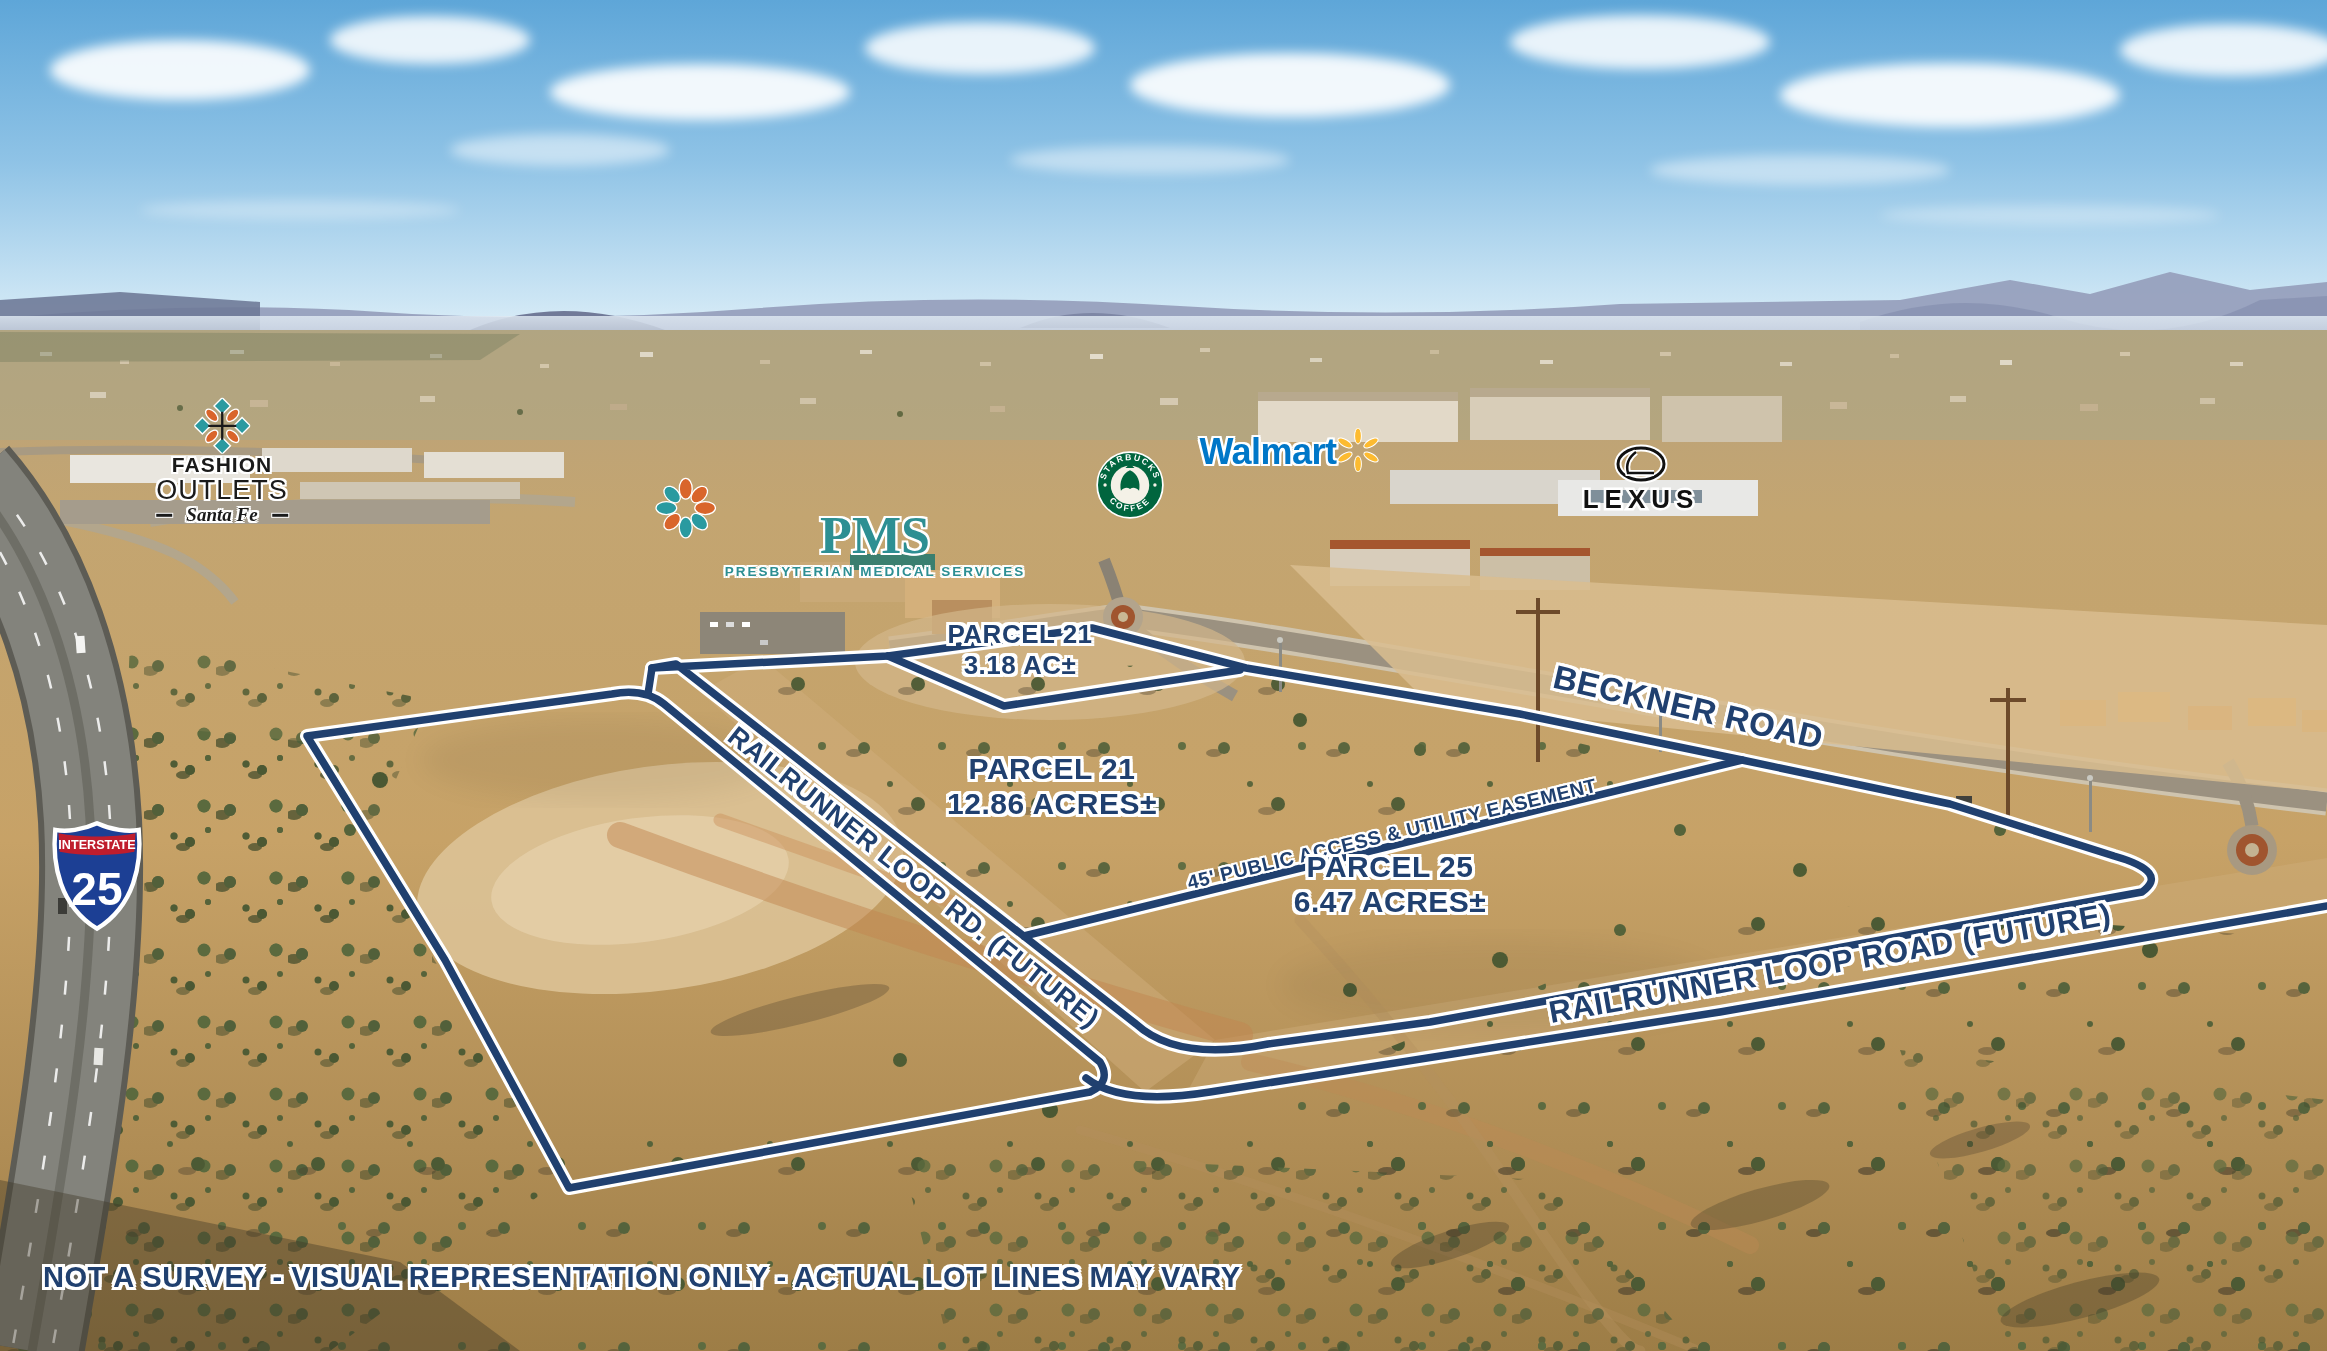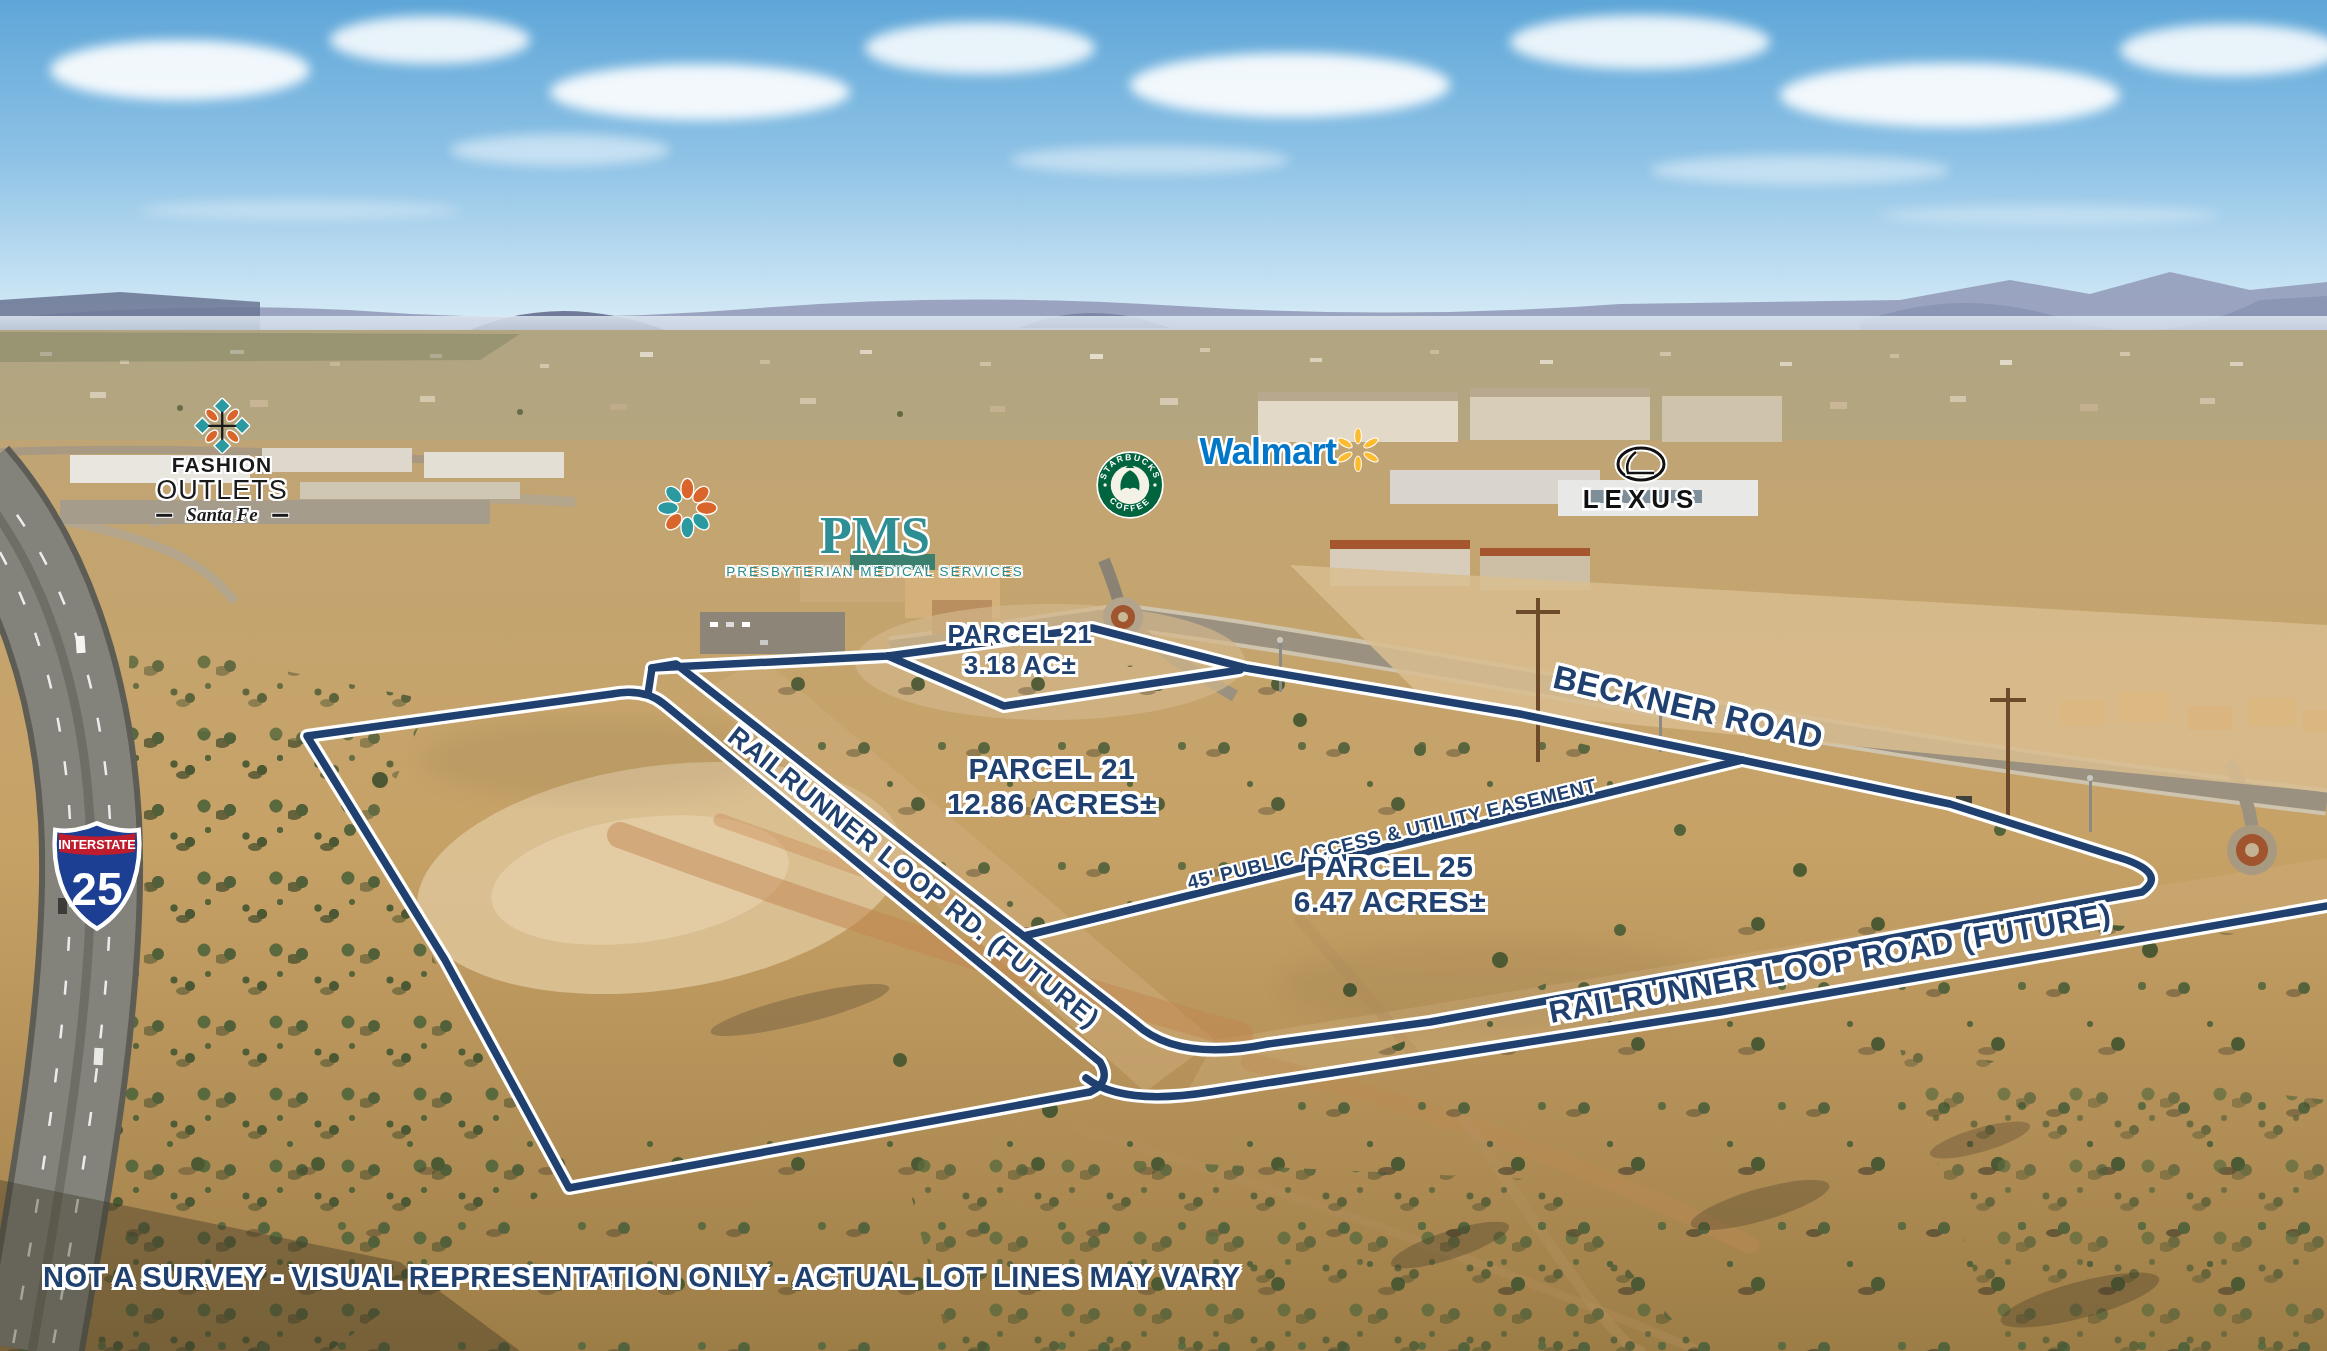--- a/index.html
+++ b/index.html
@@ -24,21 +24,21 @@
        text-shadow:-2px -2px 0 #fff,2px -2px 0 #fff,-2px 2px 0 #fff,2px 2px 0 #fff,
                    -2px 0 0 #fff,2px 0 0 #fff,0 -2px 0 #fff,0 2px 0 #fff;}
   .fo-line1{font-size:21px;font-weight:900;letter-spacing:1px;line-height:1.05;}
   .fo-line2{font-size:27px;font-weight:400;letter-spacing:1px;line-height:1.05;text-align:center;}
   .fo-line3{font-family:"Liberation Serif",serif;font-style:italic;font-size:19px;
             font-weight:bold;display:flex;align-items:center;gap:6px;justify-content:space-between;}
   .fo-dash{display:inline-block;width:16px;height:3px;background:#1a1a1a;
            box-shadow:0 0 0 1px #fff;}
   .pms-wrap{display:flex;align-items:flex-start;gap:8px;}
   .pms-abbr{font-family:"Liberation Serif",serif;font-size:52px;font-weight:bold;line-height:.9;margin-top:36px;}
-  .pms-sub{font-size:13.5px;font-weight:normal;letter-spacing:2px;margin-top:4px;}
+  .pms-sub{font-size:13.5px;font-weight:bold;letter-spacing:2px;margin-top:4px;}
   .walmart-word{font-size:36px;font-weight:800;color:#0077c8;letter-spacing:-.5px;
        text-shadow:-2px -2px 0 #fff,2px -2px 0 #fff,-2px 2px 0 #fff,2px 2px 0 #fff,
                    -2px 0 0 #fff,2px 0 0 #fff,0 -2px 0 #fff,0 2px 0 #fff;}
   .disclaimer{position:absolute;left:43px;top:1260px;z-index:7;color:#20406f;
        font-size:30px;font-weight:bold;letter-spacing:.5px;white-space:nowrap;
        transform:scaleX(.97);transform-origin:left center;
        text-shadow:-3px -3px 0 #fff,3px -3px 0 #fff,-3px 3px 0 #fff,3px 3px 0 #fff,
                    -3px 0 0 #fff,3px 0 0 #fff,0 -3px 0 #fff,0 3px 0 #fff;}
 </style>
 </head>

